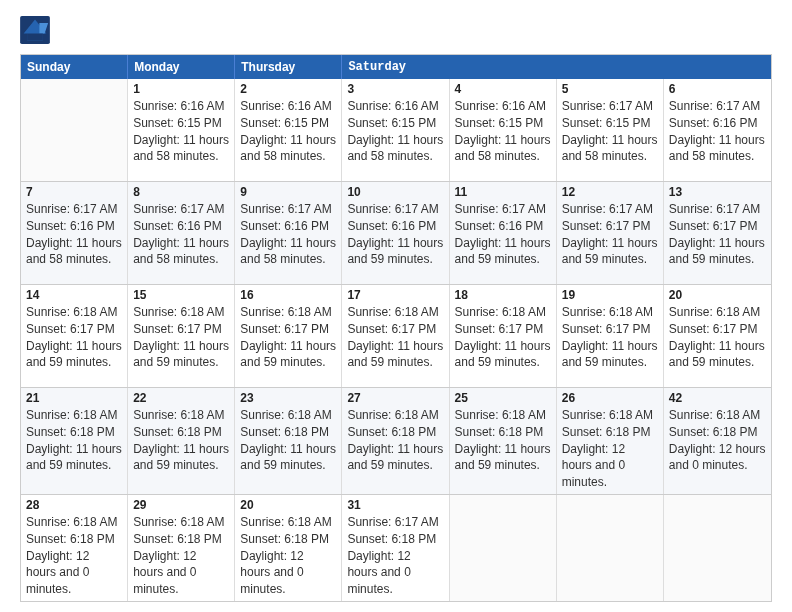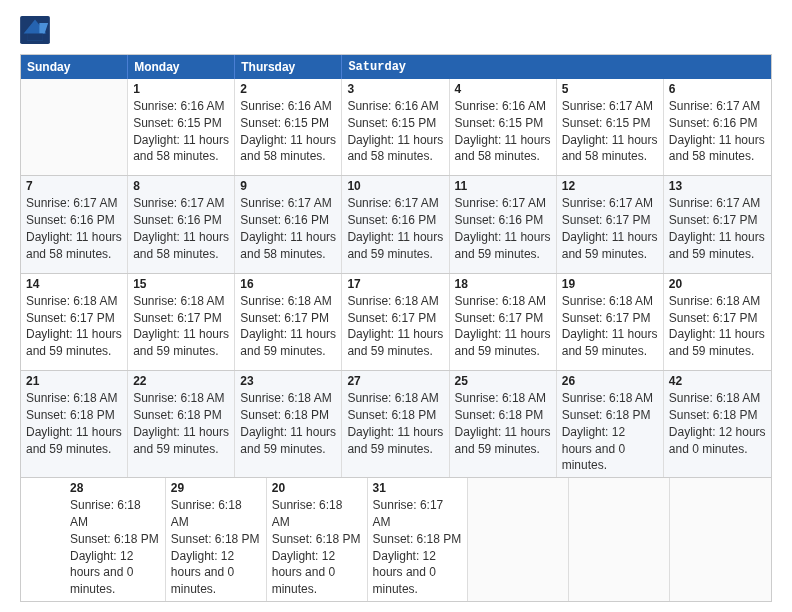--- a/index.html
+++ b/index.html
@@ -80,21 +80,21 @@
       flex: 1;
       display: flex;
       flex-direction: column;
     }
     .cal-week {
       display: grid;
       grid-template-columns: repeat(7, 1fr);
       flex: 1;
       border-bottom: 1px solid #ccc;
     }
-    .cal-week:last-child { border-bottom: none; margin-left: 44px; }
+    .cal-week:last-child { border-bottom: none; }
     .cal-cell {
       border-right: 1px solid #ddd;
       padding: 3px 5px;
       font-size: 9.5px;
       color: #333;
       vertical-align: top;
       min-height: 0;
       overflow: hidden;
     }
     .cal-cell:last-child { border-right: none; }

